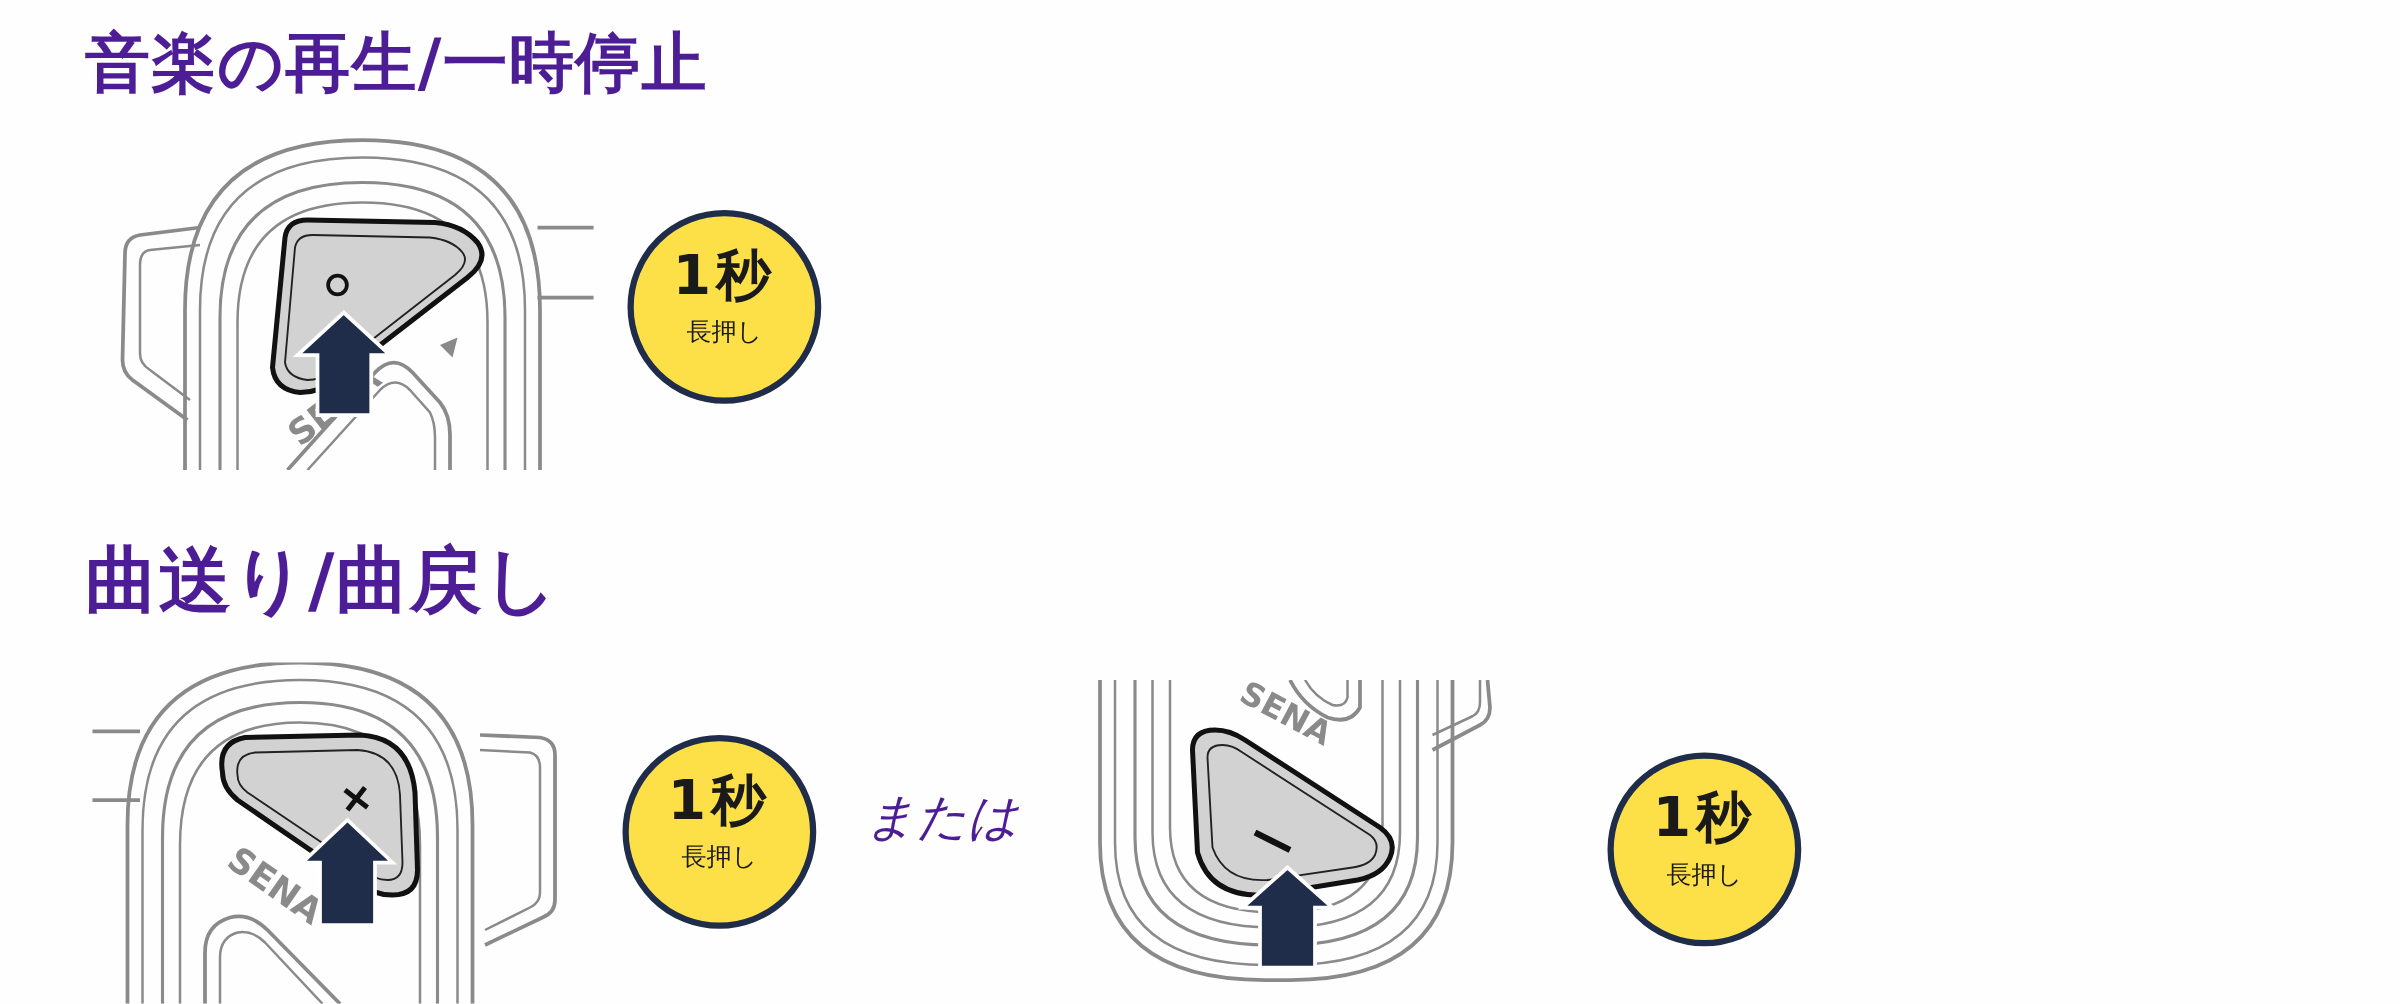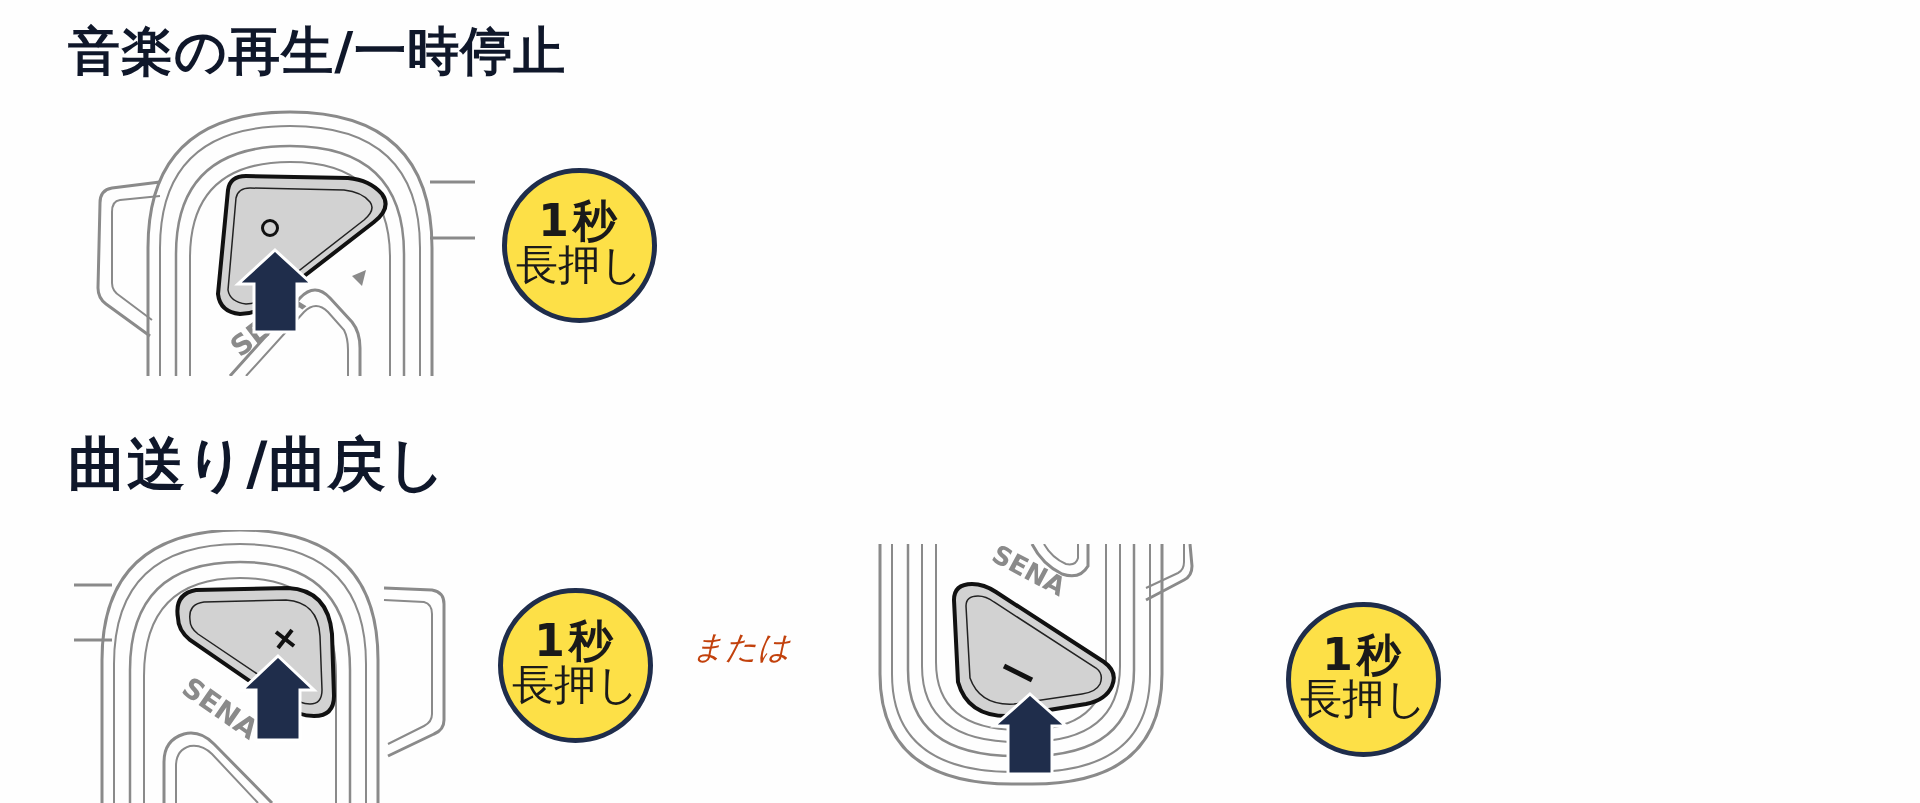--- a/index.html
+++ b/index.html
@@ -1,47 +1,47 @@
 <!DOCTYPE html>
 <html><head>
 <meta charset="utf-8">
 <style>
   html, body { margin: 0; padding: 0; }
   body {
     width: 1920px; height: 803px; background: #fefefe; position: relative; overflow: hidden;
     font-family: "DejaVu Sans", sans-serif;
   }
   .section-title {
-    position: absolute; margin: 0; color: #0f172a; font-weight: bold;
+    position: absolute; margin: 0; color: #4c1d95; font-weight: bold;
     font-family: "DejaVu Sans", sans-serif; white-space: nowrap; letter-spacing: 1px;
   }
   #title-play { left: 68px; top: 18px; font-size: 52px; line-height: 66px; }
   #title-track { left: 68px; top: 432px; font-size: 58px; line-height: 64px; }
 
   .device { position: absolute; }
   .device svg { display: block; overflow: hidden; }
 
   .badge {
     position: absolute; width: 145px; height: 145px; border: 5px solid #1f2d4b; border-radius: 50%;
     background: #fde047; box-sizing: content-box; text-align: center; color: #1a1a1a;
   }
   .badge .dur {
     display: block; margin-top: 24px; font-size: 44px; font-weight: bold; line-height: 48px;
     font-family: "DejaVu Sans", sans-serif; letter-spacing: 4px;
   }
   .badge .act {
-    display: block; font-size: 42px; line-height: 40px; font-family: "DejaVu Sans", sans-serif;
+    display: block; font-size: 20px; line-height: 40px; font-family: "DejaVu Sans", sans-serif;
   }
   #badge-1 { left: 502px; top: 168px; }
   #badge-2 { left: 498px; top: 588px; }
   #badge-3 { left: 1286px; top: 602px; }
 
   #or-text {
-    position: absolute; left: 692px; top: 626px; font-size: 32px; font-style: italic;
-    color: #c2410c; font-family: "DejaVu Sans", sans-serif; white-space: nowrap;
+    position: absolute; left: 692px; top: 626px; font-size: 40px; font-style: italic;
+    color: #4c1d95; font-family: "DejaVu Sans", sans-serif; white-space: nowrap;
   }
 </style>
 </head>
 <body>
 
 <h2 id="title-play" class="section-title">音楽の再生/一時停止</h2>
 
 <div class="device" style="left:90px; top:108px;">
   <svg width="385" height="268" viewBox="0 0 385 268">
     <g fill="none" stroke="#8a8a8a" stroke-width="3">

